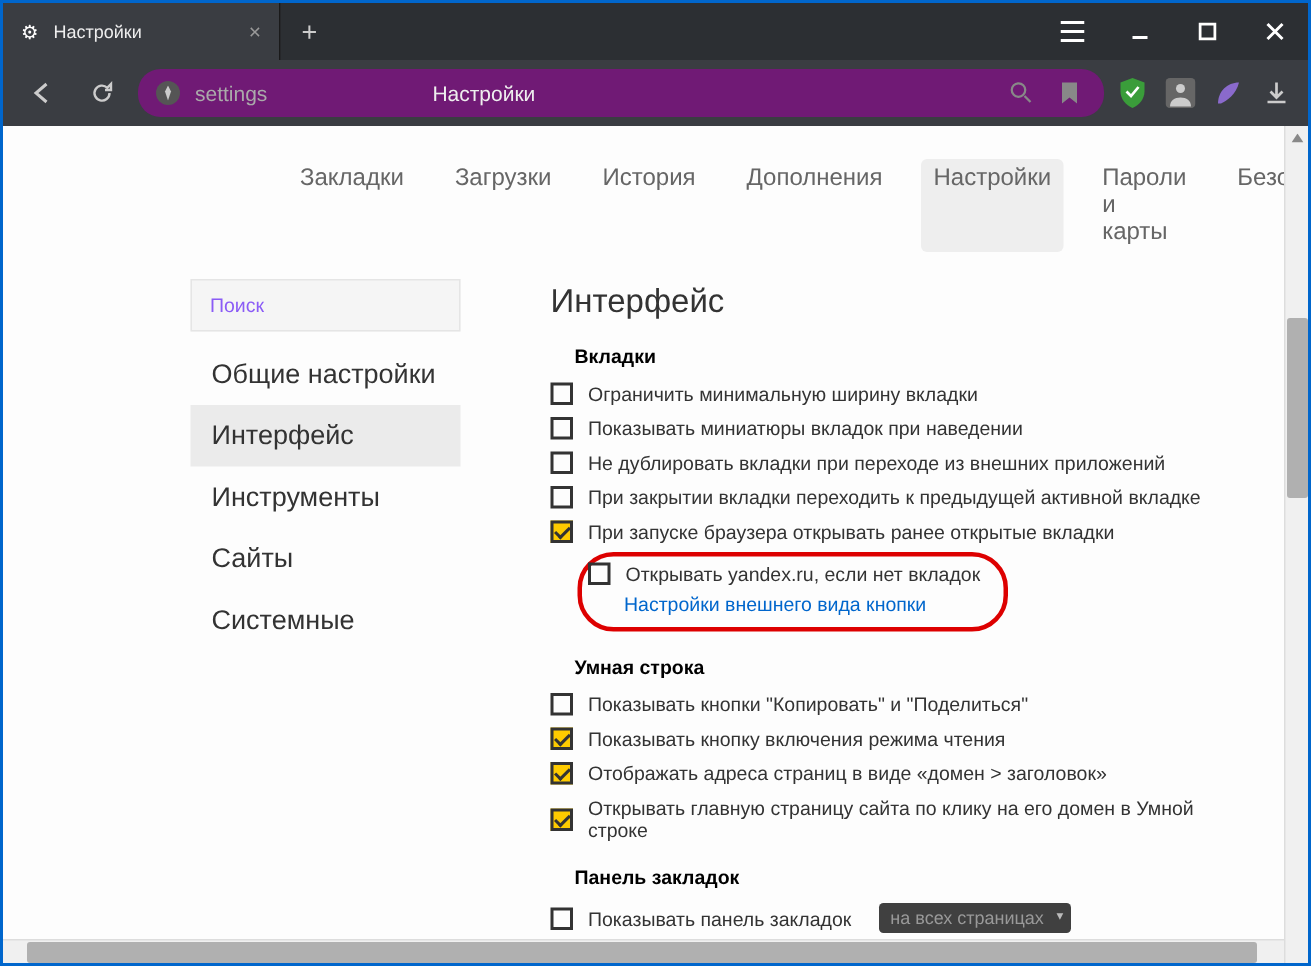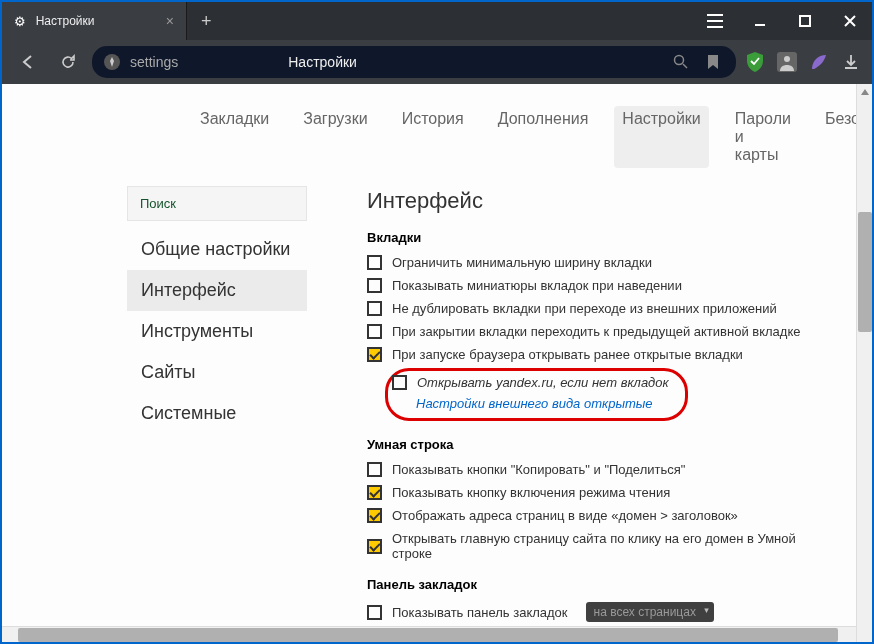--- a/index.html
+++ b/index.html
@@ -13,21 +13,21 @@
     .new-tab { padding: 0 14px; color: #ccc; font-size: 18px; cursor: pointer; }
     .titlebar-spacer { flex: 1; }
     .window-controls { display: flex; gap: 0; }
     .window-btn { width: 45px; height: 38px; display: flex; align-items: center; justify-content: center; color: #fff; cursor: pointer; }
     .window-btn svg { width: 12px; height: 12px; }
     .hamburger svg { width: 16px; height: 14px; }
     
     .navbar { background: #3a3d42; height: 44px; display: flex; align-items: center; padding: 0 10px; gap: 8px; }
     .nav-btn { width: 32px; height: 32px; display: flex; align-items: center; justify-content: center; color: #ccc; cursor: pointer; border-radius: 4px; }
     .nav-btn svg { width: 16px; height: 16px; }
-    .addr-bar { flex: 1; background: #0f172a; height: 30px; border-radius: 15px; display: flex; align-items: center; padding: 16px 12px; gap: 10px; }
+    .addr-bar { flex: 1; background: #701a75; height: 30px; border-radius: 15px; display: flex; align-items: center; padding: 16px 12px; gap: 10px; }
     .addr-icon { width: 16px; height: 16px; border-radius: 50%; background: #555; display: flex; align-items: center; justify-content: center; }
     .addr-icon svg { width: 10px; height: 10px; fill: #ccc; }
     .addr-text { color: #aaa; font-size: 14px; flex-shrink: 0; }
     .addr-title { color: #eee; font-size: 14px; margin-left: 100px; }
     .addr-spacer { flex: 1; }
     .toolbar-icons { display: flex; gap: 10px; align-items: center; }
     .tb-icon { width: 22px; height: 22px; display: flex; align-items: center; justify-content: center; cursor: pointer; }
     
     .content-area { height: calc(100% - 82px); background: #fdfdfd; position: relative; overflow: hidden; }
     .scroll-v { position: absolute; right: 0; top: 0; width: 16px; height: 100%; background: #f0f0f0; border-left: 1px solid #ddd; }
@@ -35,34 +35,34 @@
     .scroll-v-arrow-up { position: absolute; top: 0; width: 16px; height: 16px; display:flex; align-items:center; justify-content:center; }
     .scroll-h { position: absolute; left: 0; bottom: 0; right: 16px; height: 16px; background: #f0f0f0; border-top: 1px solid #ddd; }
     .scroll-h-thumb { position: absolute; left: 16px; height: 14px; top: 1px; width: 820px; background: #b0b0b0; border-radius: 2px; }
     
     .top-nav { display: flex; gap: 18px; padding: 22px 0 18px 190px; font-size: 16px; color: #666; }
     .top-nav-item { cursor: pointer; padding: 4px 8px; border-radius: 4px; }
     .top-nav-item.active { background: #eee; }
     
     .main { display: flex; padding: 0 40px 0 125px; gap: 60px; }
     .sidebar { width: 180px; flex-shrink: 0; }
-    .search-box { background: #f5f5f5; border: 1px solid #e5e5e5; padding: 9px 12px; font-size: 13px; color: #14532d; margin-bottom: 8px; }
+    .search-box { background: #f5f5f5; border: 1px solid #e5e5e5; padding: 9px 12px; font-size: 13px; color: #8b5cf6; margin-bottom: 8px; }
     .side-item { padding: 10px 14px; font-size: 18px; color: #333; cursor: pointer; }
     .side-item.active { background: #ebebeb; }
     
     .settings { flex: 1; padding-top: 2px; }
     .section-title { font-size: 22px; color: #333; margin-bottom: 14px; font-weight: normal; }
-    .subsection { font-weight: bold; font-size: 13px; margin: 16px 0 10px 0; }
+    .subsection { font-weight: bold; font-size: 13px; margin: 16px 0 10px 16px; }
     .opt { display: flex; align-items: center; gap: 10px; margin-bottom: 8px; font-size: 13px; color: #333; }
     .cb { width: 15px; height: 15px; border: 2px solid #333; flex-shrink: 0; position: relative; cursor: pointer; }
     .cb.checked { background: #fecb00; border-color: #333; }
     .cb.checked::after { content: ""; position: absolute; left: 3px; top: 0px; width: 4px; height: 8px; border: solid #333; border-width: 0 2px 2px 0; transform: rotate(45deg); }
     .link-row { margin: 8px 0 8px 24px; }
     .link { color: #0066cc; font-size: 13px; cursor: pointer; }
-    .highlight-oval { border: 3px solid #d00; border-radius: 24px; padding: 4px 16px 6px 4px; display: inline-block; margin-left: 18px; margin-top: -2px; font-style: italic; }
+    .highlight-oval { border: 3px solid #d00; border-radius: 24px; padding: 4px 16px 6px 4px; display: inline-block; margin-left: 18px; margin-top: -2px; }
     .highlight-oval .opt { margin-bottom: 2px; }
     .highlight-oval .link-row { margin: 4px 0 0 24px; }
     .dropdown-fake { display: inline-block; background: #404040; padding: 3px 18px 3px 8px; font-size: 12px; color: #999; margin-left: 8px; border-radius: 3px; position: relative; }
     .dropdown-fake::after { content: "▾"; position: absolute; right: 5px; top: 3px; font-size: 9px; color: #bbb; }
   </style>
 </head>
 <body>
 
 <div class="titlebar">
   <div class="tab">
@@ -201,21 +201,21 @@
       <div class="opt">
           <div class="cb checked"></div>
           <span>При запуске браузера открывать ранее открытые вкладки</span>
         </div>
       
       <div class="highlight-oval">
         <div class="opt">
             <div class="cb"></div>
             <span>Открывать yandex.ru, если нет вкладок</span>
           </div>
-        <div class="link-row"><span class="link">Настройки внешнего вида открытые</span></div>
+        <div class="link-row"><span class="link">Настройки внешнего вида кнопки</span></div>
       </div>
       
       <div class="subsection">Умная строка</div>
       <div class="opt">
           <div class="cb"></div>
           <span>Показывать кнопки "Копировать" и "Поделиться"</span>
         </div>
       <div class="opt">
           <div class="cb checked"></div>
           <span>Показывать кнопку включения режима чтения</span>

